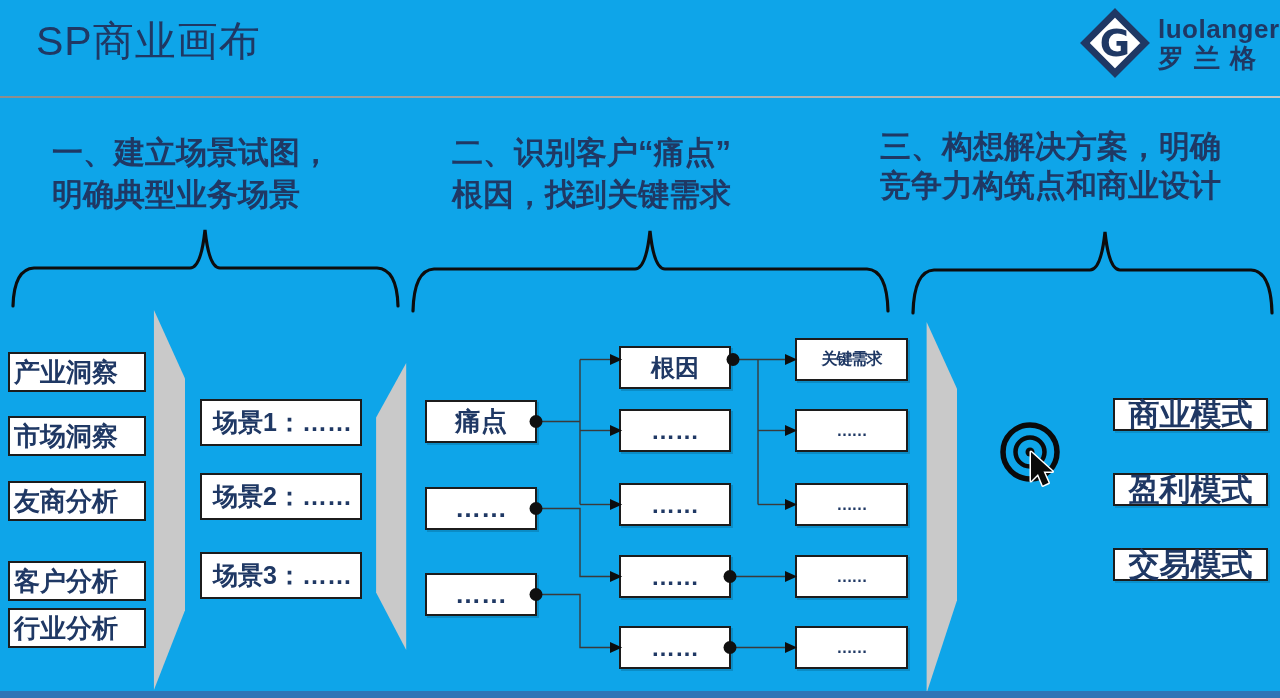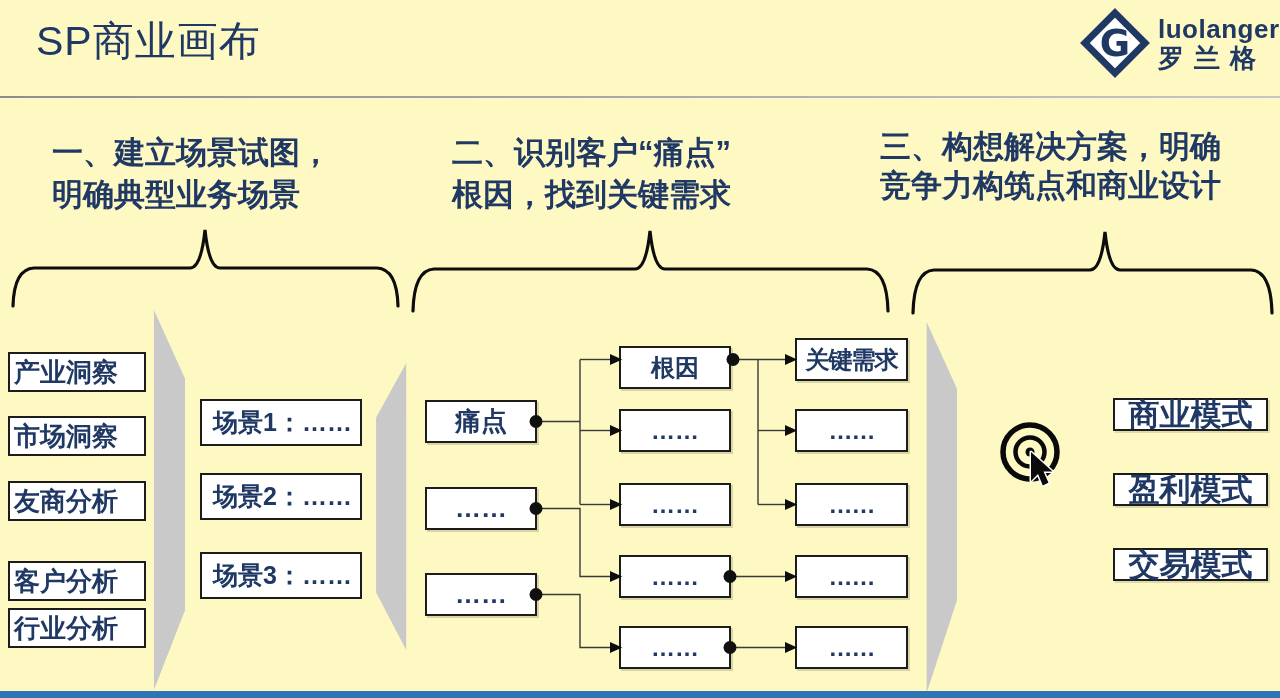--- a/index.html
+++ b/index.html
@@ -1,16 +1,16 @@
 <!DOCTYPE html>
 <html><head>
 <meta charset="utf-8">
 <style>
   html,body{margin:0;padding:0;background:#fff;}
-  .canvas{position:relative;width:1280px;height:698px;background:#fef9c3;overflow:hidden;
+  .canvas{position:relative;width:1280px;height:698px;background:#0ea5e9;overflow:hidden;
           font-family:"Liberation Sans","DejaVu Sans",sans-serif;}
   .title{position:absolute;left:36px;top:14px;font-size:41px;font-weight:500;color:#1F3864;letter-spacing:1px;}
   .top-divider{position:absolute;left:0;top:96px;width:1280px;height:2px;
                background:linear-gradient(to right,#8d8d8d,#c6c6c6);}
   .bottom-bar{position:absolute;left:0;bottom:0;width:1280px;height:7px;background:#2E75B6;}
 
   
   .logo{position:absolute;left:1080px;top:8px;display:flex;align-items:center;}
   .logo-txt{margin-left:8px;line-height:1;}
   .logo-brand{font-size:26px;font-weight:bold;color:#1F3864;letter-spacing:0.5px;}
@@ -33,21 +33,21 @@
 
   
   .bx{position:absolute;background:#fff;border:2px solid #1c1c1c;display:flex;align-items:center;
       color:#1F3864;box-sizing:border-box;}
   .bx.analysis{left:8px;width:138px;height:40px;font-size:26px;font-weight:600;padding-left:4px;}
   .bx.scenario{left:200px;width:162px;height:47px;font-size:25px;font-weight:600;padding-left:11px;}
   .bx.flow{width:112px;height:43px;justify-content:center;font-weight:600;
            box-shadow:2px 2px 0 rgba(0,0,0,0.15);}
   .bx.pain{left:425px;font-size:26px;}
   .bx.cause{left:619px;font-size:24px;}
-  .bx.need{left:795px;width:113px;font-size:24px;letter-spacing:-1px;}
+  .bx.need{left:795px;width:113px;font-size:16px;letter-spacing:-1px;}
   .bx.model{left:1113px;width:155px;height:33px;font-size:31px;font-weight:700;justify-content:center;
             border-width:2px;box-shadow:2px 2px 0 rgba(0,0,0,0.12);}
 
   .comp-label{position:absolute;left:960px;top:514px;width:148px;text-align:center;
               font-size:30px;line-height:36px;font-weight:700;color:#1F3864;}
 
   .abs{position:absolute;}
   svg{display:block;}
 </style>
 </head>

